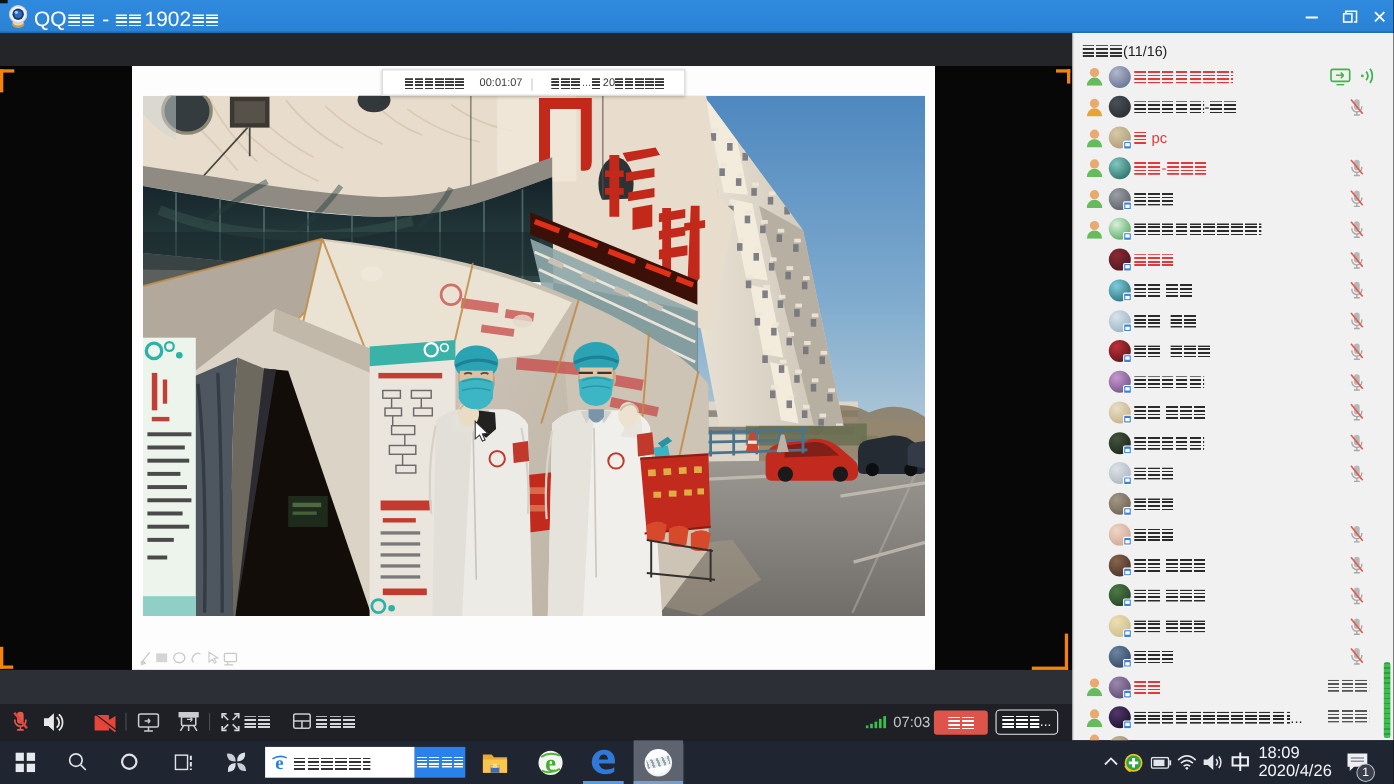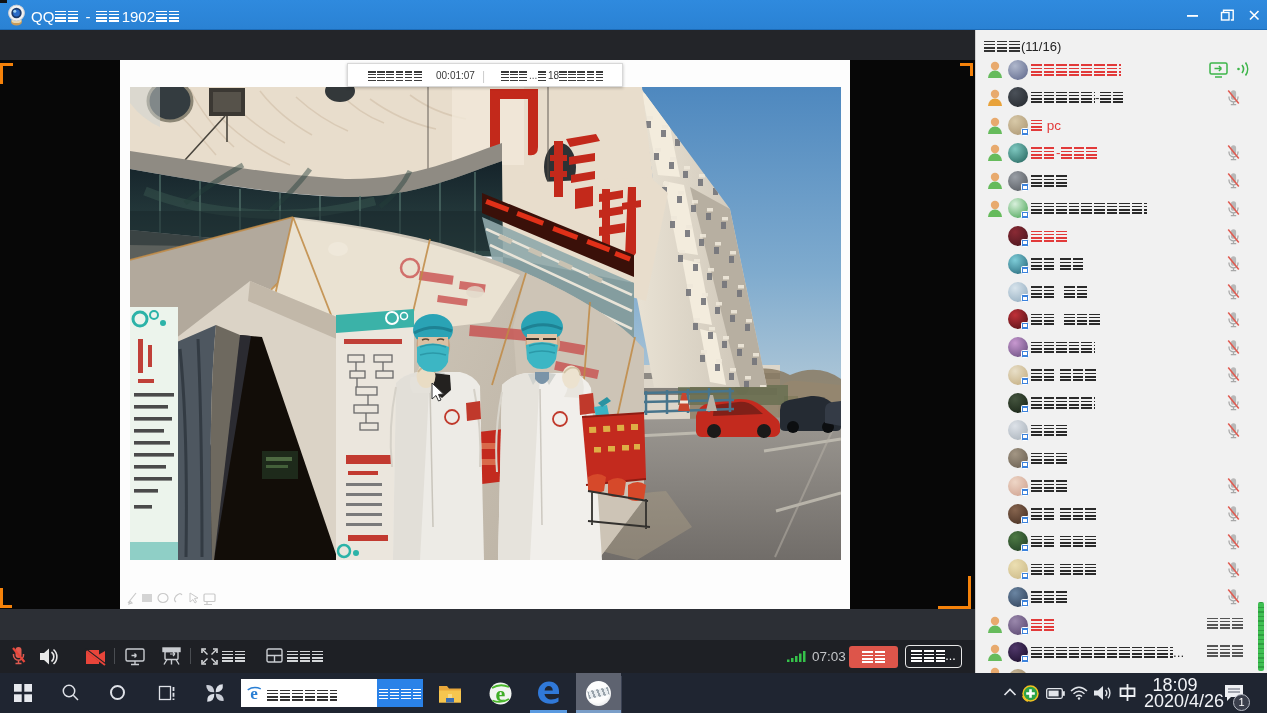--- a/index.html
+++ b/index.html
@@ -12,21 +12,21 @@
 <div class="ab" style="left:0;top:0;width:1267px;height:30px;background:linear-gradient(#2f8ade,#2a82d4);border-bottom:1px solid #1d6cb8">
  <svg class="ab" style="left:8px;top:4px" width="17" height="22" viewBox="0 0 17 22">
   <ellipse cx="8.5" cy="18" rx="5.5" ry="3.5" fill="#c89b5a"></ellipse>
   <ellipse cx="8.5" cy="16.5" rx="5" ry="2.6" fill="#e8d8b0"></ellipse>
   <circle cx="8.5" cy="9" r="8" fill="#f2f2f2"></circle>
   <circle cx="8.5" cy="9" r="7.9" fill="none" stroke="#c8ccd4" stroke-width="1"></circle>
   <circle cx="8.5" cy="9" r="5.2" fill="#1b3a6b"></circle>
   <circle cx="8.5" cy="9" r="3.4" fill="#2a6bc8"></circle>
   <circle cx="6.8" cy="7.2" r="1.5" fill="#9fd0f0"></circle>
  </svg>
- <div class="ab" style="left:31px;top:8px;color:#fff;font-size:15px">QQ<span class="zh" style="width:25px;margin:0 1px"></span>&nbsp;-&nbsp;<span class="zh" style="width:25px;margin:0 1px"></span>1902<span class="zh" style="width:25px;margin:0 1px"></span></div>
+ <div class="ab" style="left:31px;top:8px;color:#fff;font-size:19px">QQ<span class="zh" style="width:25px;margin:0 1px"></span>&nbsp;-&nbsp;<span class="zh" style="width:25px;margin:0 1px"></span>1902<span class="zh" style="width:25px;margin:0 1px"></span></div>
  <svg class="ab" style="left:1182px;top:0" width="85" height="30" viewBox="0 0 85 30">
   <rect x="5" y="15" width="11" height="1.8" fill="#fff"></rect>
   <rect x="39.5" y="12.5" width="7.5" height="7.5" fill="none" stroke="#fff" stroke-width="1.4"></rect>
   <path d="M41.5 12.5 v-2.2 h9.7 v9.7 h-2.4" fill="none" stroke="#fff" stroke-width="1.4"></path>
   <path d="M68 11 l8.5 8.5 M76.5 11 l-8.5 8.5" stroke="#fff" stroke-width="1.6"></path>
  </svg>
  <div class="ab" style="left:0;top:0;width:7px;height:3px;background:#111"></div>
 </div>
 
 <div class="ab" style="left:0;top:30px;width:975px;height:643px;background:#070707">
@@ -445,21 +445,21 @@
       <rect x="78" y="4" width="11" height="7.5" rx="1"></rect>
       <path d="M81 12 l0 2.5 M78 14.5 l8 0"></path>
     </svg>
  <div class="ab" style="left:347px;top:33px;width:276px;height:24px;background:#fff;border:1px solid #d8d8d8;box-shadow:0 1px 3px rgba(0,0,0,.25);font-size:10px;color:#3a3a3a">
    <span class="ab zt" style="left:20px;top:7px;width:55px"></span>
    <span class="ab" style="left:88px;top:6px">00:01:07</span>
    <span class="ab" style="left:134px;top:5px;color:#ccc;font-size:12px">|</span>
    <span class="ab zt" style="left:153px;top:7px;width:27px"></span>
       <span class="ab" style="left:181px;top:6px;color:#555">...</span>
    <span class="ab zt" style="left:190px;top:7px;width:9px"></span>
-      <span class="ab" style="left:200px;top:6px">18</span>
+      <span class="ab" style="left:200px;top:6px">20</span>
    <span class="ab zt" style="left:211px;top:7px;width:46px"></span>
  </div>
  <div class="ab" style="left:0px;top:33px;width:13px;height:3.2px;background:#f5820a"></div>
     <div class="ab" style="left:0px;top:33px;width:3.2px;height:21px;background:#f5820a"></div>
     <div class="ab" style="left:960px;top:33px;width:13px;height:3.2px;background:#f5820a"></div>
     <div class="ab" style="left:969.8px;top:33px;width:3.2px;height:13px;background:#f5820a"></div>
     <div class="ab" style="left:0px;top:575px;width:12px;height:3.2px;background:#f5820a"></div>
     <div class="ab" style="left:0px;top:558px;width:3.2px;height:20px;background:#f5820a"></div>
     <div class="ab" style="left:938px;top:575.5px;width:33px;height:3.2px;background:#f5820a"></div>
     <div class="ab" style="left:967.8px;top:546px;width:3.2px;height:32.5px;background:#f5820a"></div>
@@ -872,20 +872,20 @@
     </svg>
     <svg class="ab" style="left:1094px;top:12px" width="19" height="16" viewBox="0 0 19 16">
       <path d="M0 5.5 h4 l5 -4.5 v14 l-5 -4.5 h-4 z" fill="#e2e5ea"></path>
       <g fill="none" stroke="#e2e5ea" stroke-width="1.4">
         <path d="M11.5 5 a4.5 4.5 0 0 1 0 6 M14 2.8 a8 8 0 0 1 0 10.4"></path>
       </g>
     </svg>
     <svg class="ab" style="left:1118px;top:10px" width="19" height="19" viewBox="0 0 19 19" fill="none" stroke="#eef0f4" stroke-width="1.8">
       <path d="M9.5 1 v17 M2.5 5.5 h14 v7.5 h-14 z"></path>
     </svg>
-    <div class="ab" style="left:1144px;top:4px;width:62px;height:32px;color:#f2f4f8;font-size:18px;text-align:center;line-height:16px">18:09<br>2020/4/26</div>
+    <div class="ab" style="left:1144px;top:4px;width:62px;height:32px;color:#f2f4f8;font-size:15px;text-align:left;line-height:16px">18:09<br>2020/4/26</div>
     <svg class="ab" style="left:1224px;top:11px" width="20" height="18" viewBox="0 0 20 18">
       <path d="M1 1 h18 v12 h-12 l-4 4 v-4 h-2 z" fill="#eef0f4"></path>
       <g stroke="#8a8f9a" stroke-width="1.4">
         <path d="M4 5 h12 M4 8 h12"></path>
       </g>
     </svg>
     <div class="ab" style="left:1233px;top:21px;width:17px;height:17px;border-radius:50%;background:#3a3f4c;border:1.5px solid #b8bcc6;color:#fff;font-size:11px;text-align:center;line-height:14.5px">1</div>
   </div>
 </body></html>

